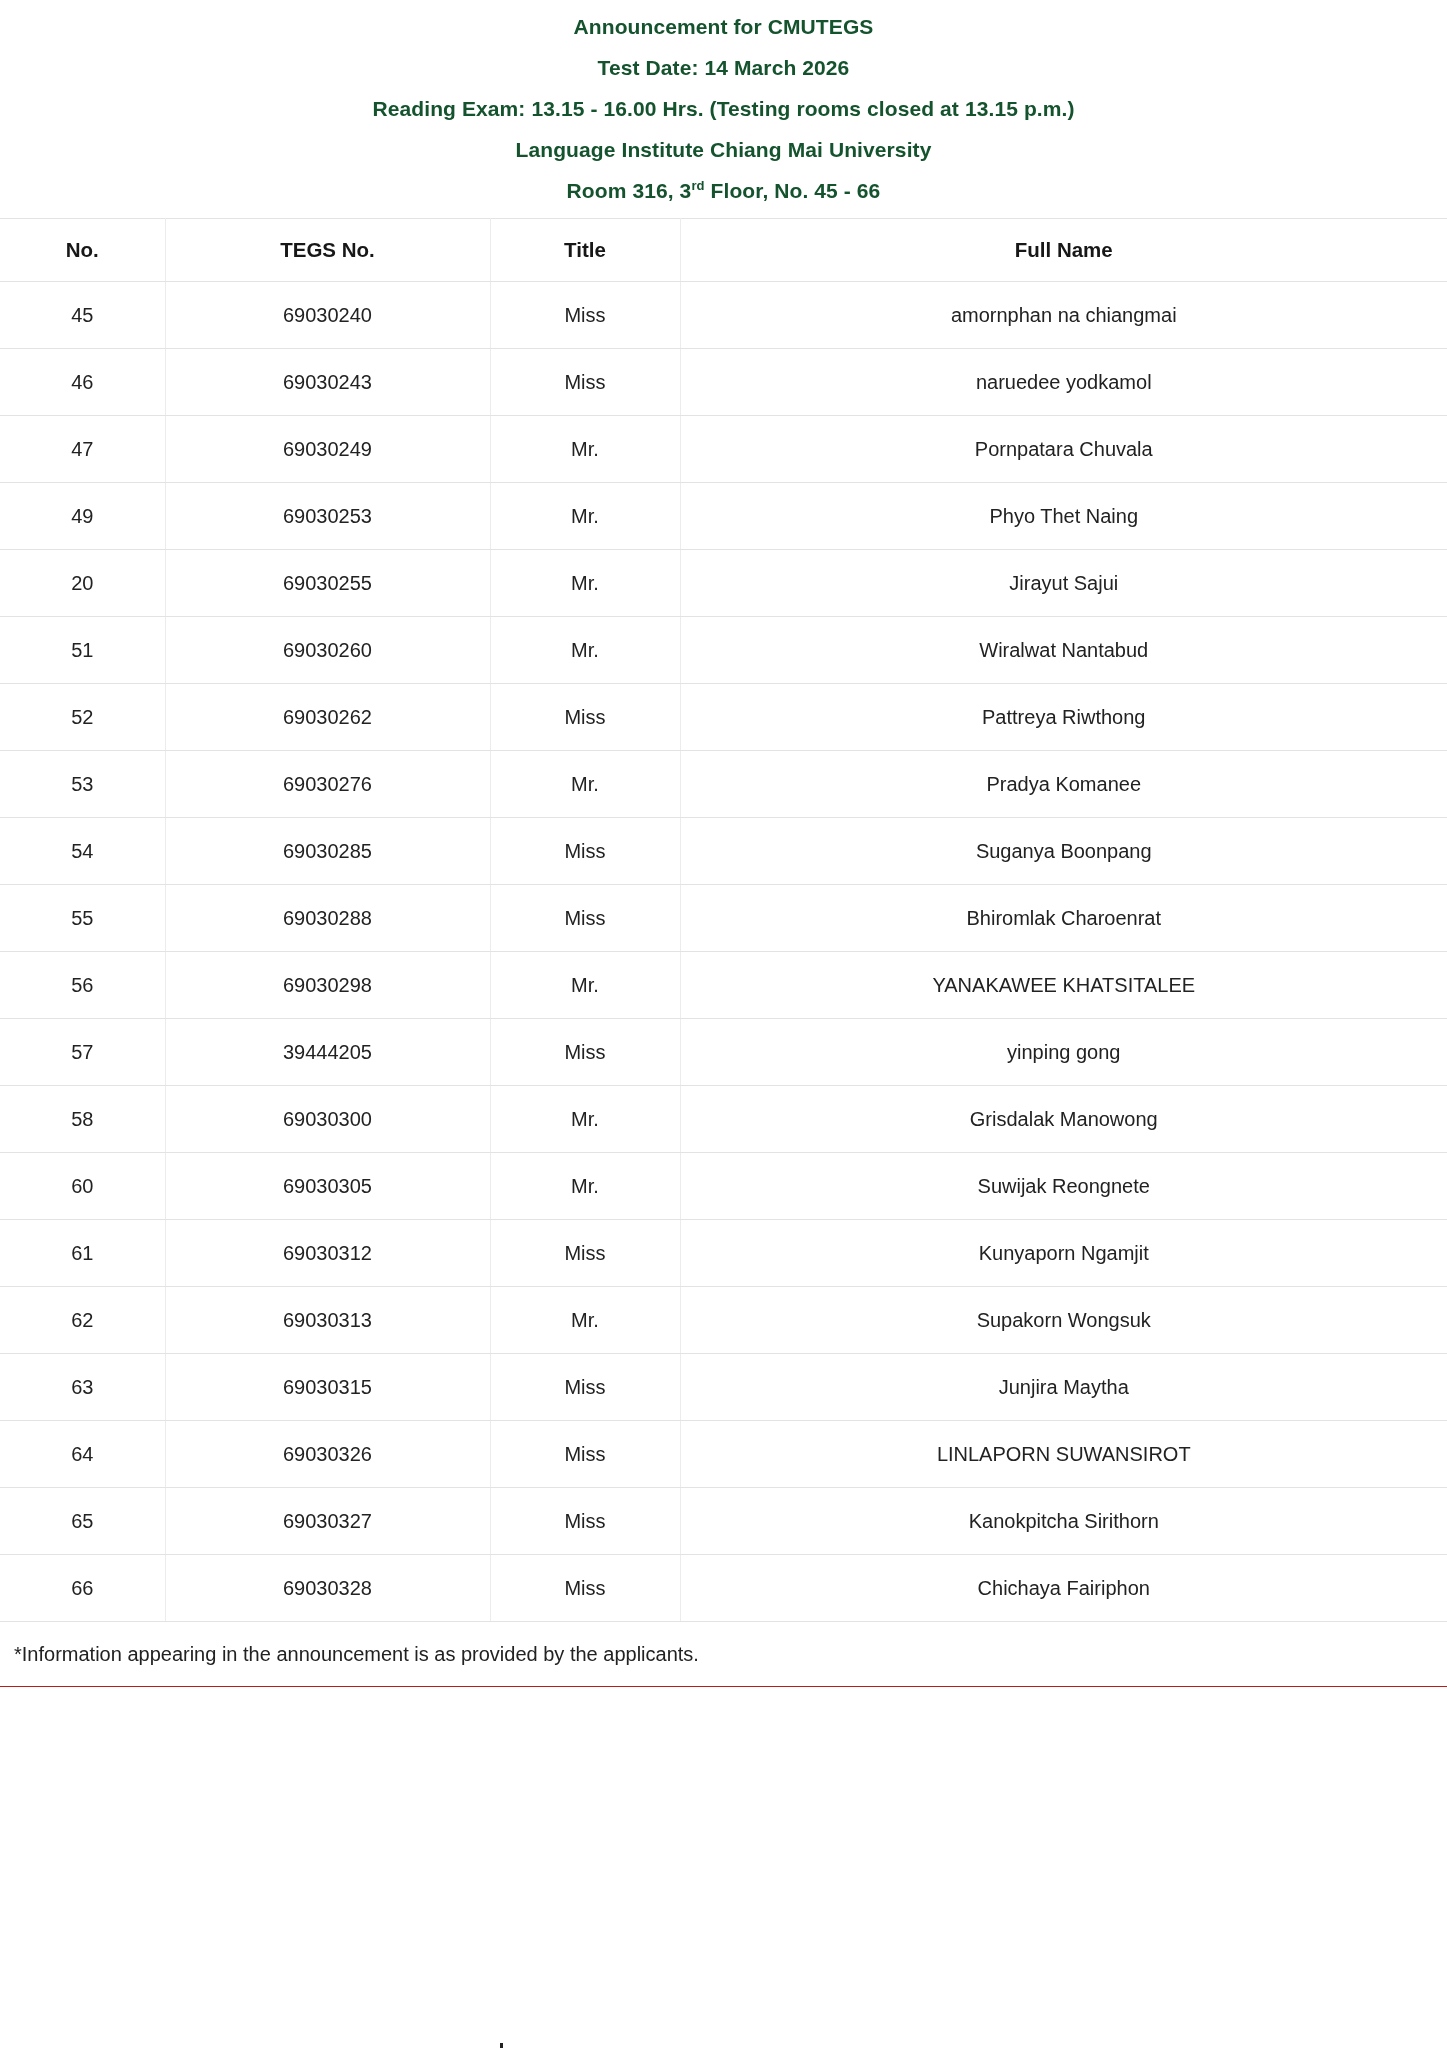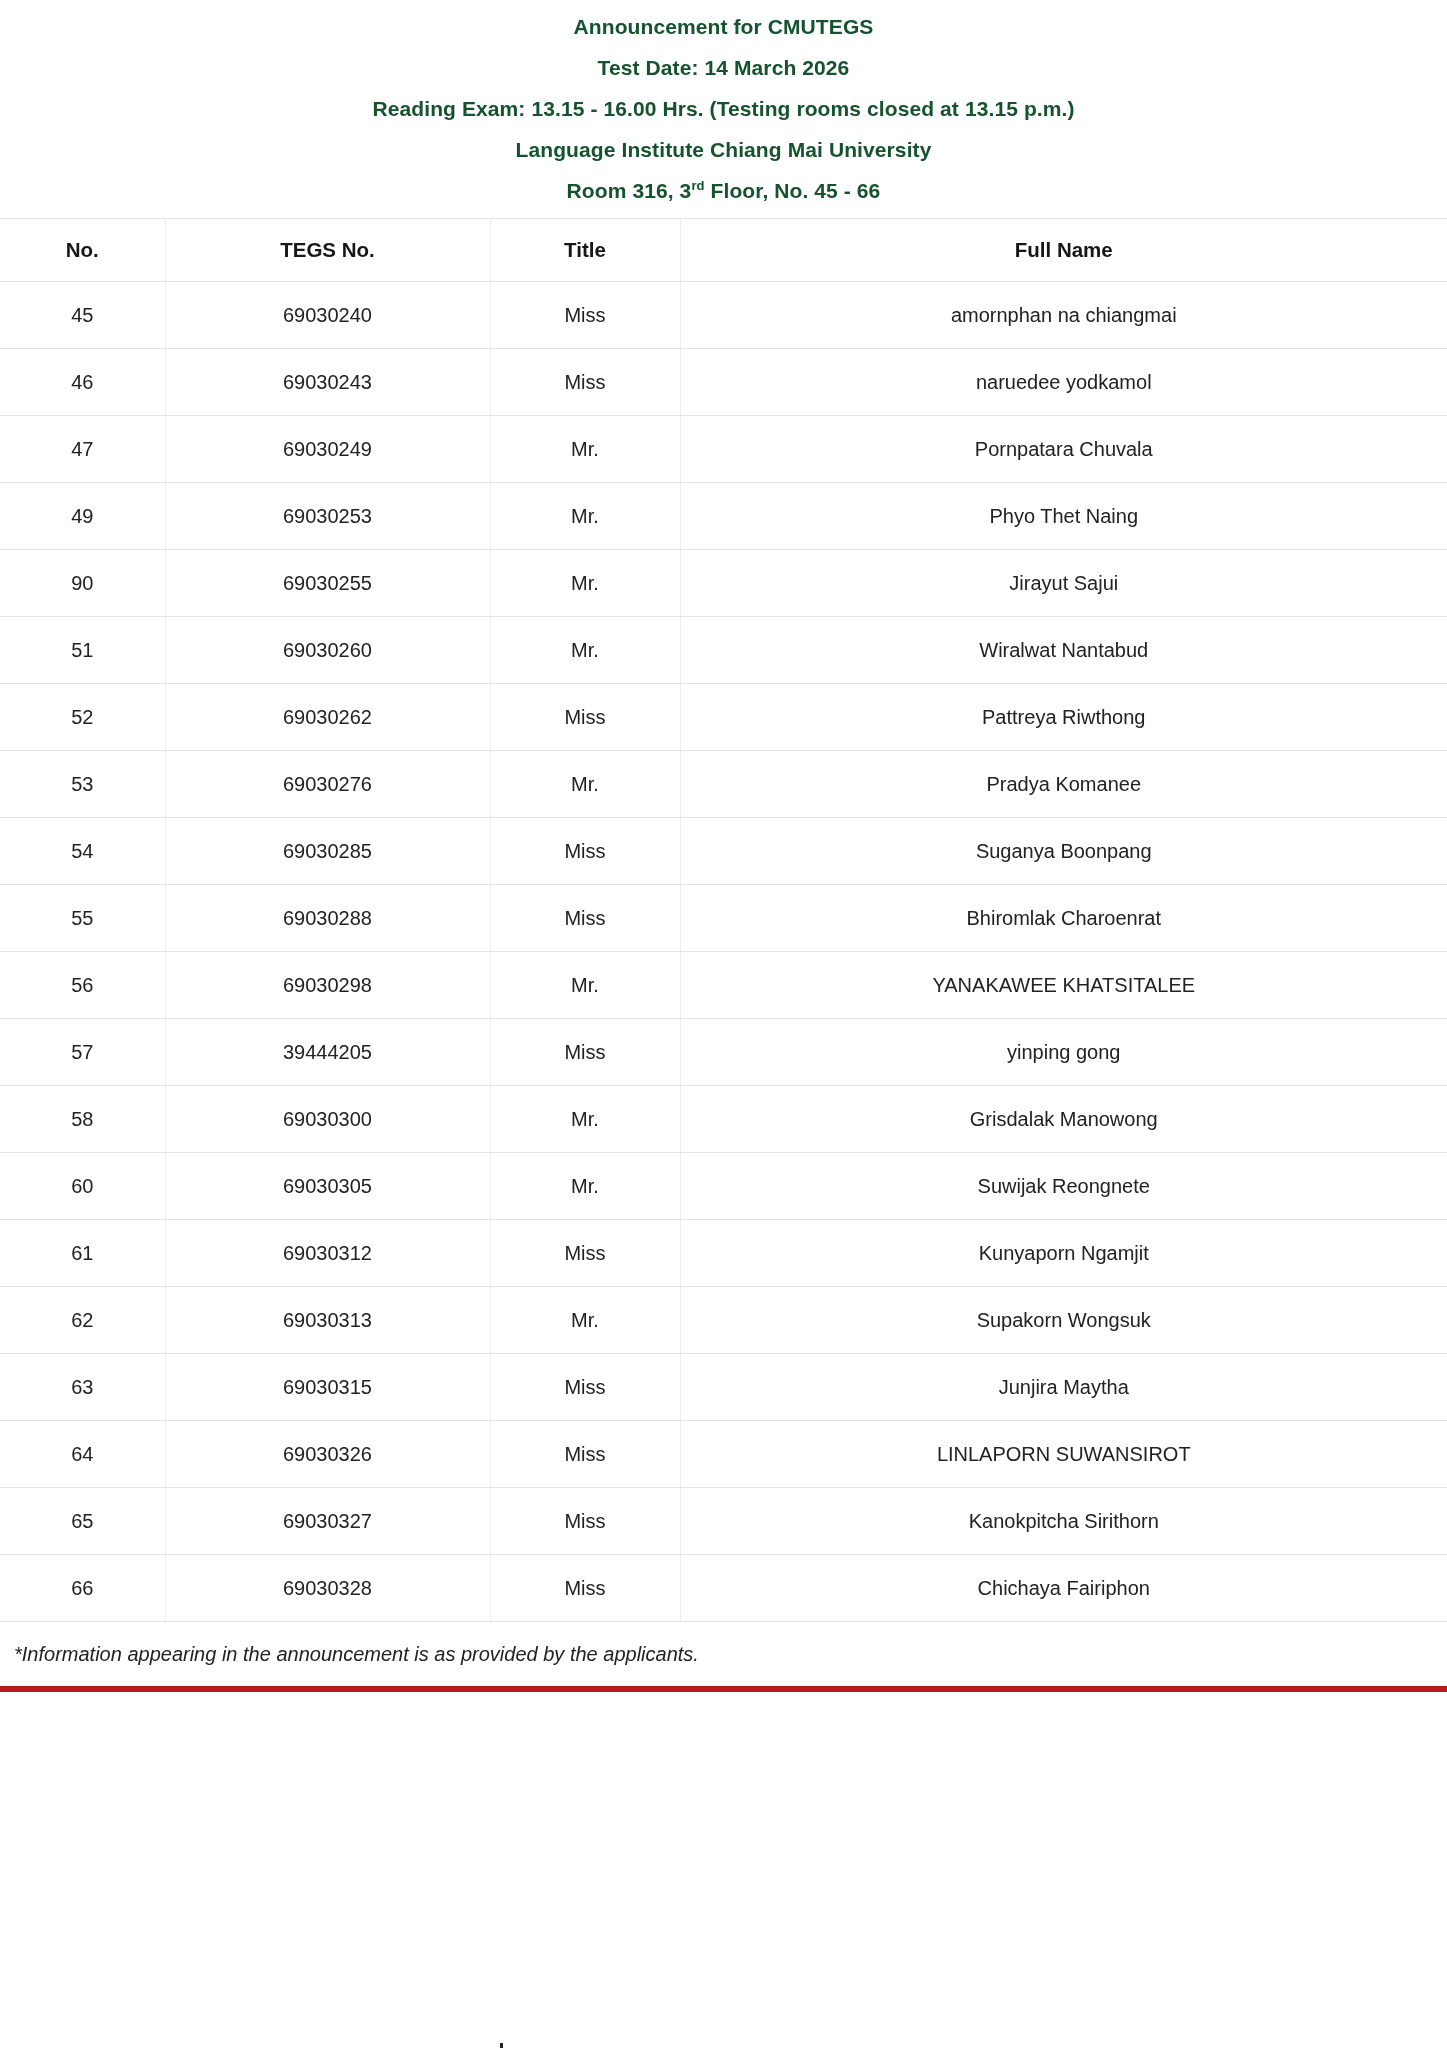--- a/index.html
+++ b/index.html
@@ -79,27 +79,26 @@
   table.roster tbody td {
     font-weight: normal;
     font-size: 20px;
     height: 66px;
     color: #222222;
   }
 
   
   tr.footnote-row td {
     border-right: none;
-    border-bottom: 6px solid #b91c1c;
+    border-bottom: 1px solid #b91c1c;
     text-align: left;
     height: 64px;
     font-size: 20px;
     color: #222222;
     padding-left: 14px;
-    font-style: italic;
   }
 
   .tail-mark {
     position: absolute;
     left: 500px;
     top: 2043px;
     width: 3px;
     height: 7px;
     background: #222222;
   }
@@ -151,21 +150,21 @@
           <td>Mr.</td>
           <td>Pornpatara Chuvala</td>
         </tr>
         <tr>
           <td>49</td>
           <td>69030253</td>
           <td>Mr.</td>
           <td>Phyo Thet Naing</td>
         </tr>
         <tr>
-          <td>90</td>
+          <td>20</td>
           <td>69030255</td>
           <td>Mr.</td>
           <td>Jirayut Sajui</td>
         </tr>
         <tr>
           <td>51</td>
           <td>69030260</td>
           <td>Mr.</td>
           <td>Wiralwat Nantabud</td>
         </tr>

